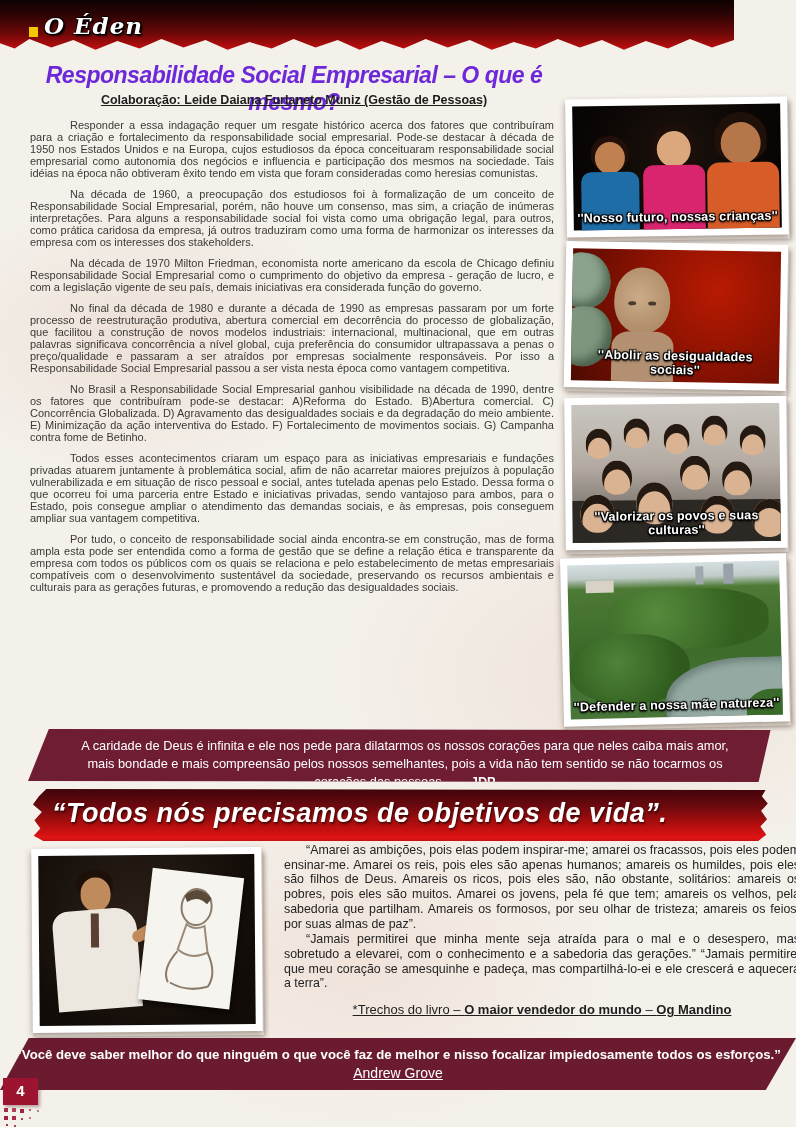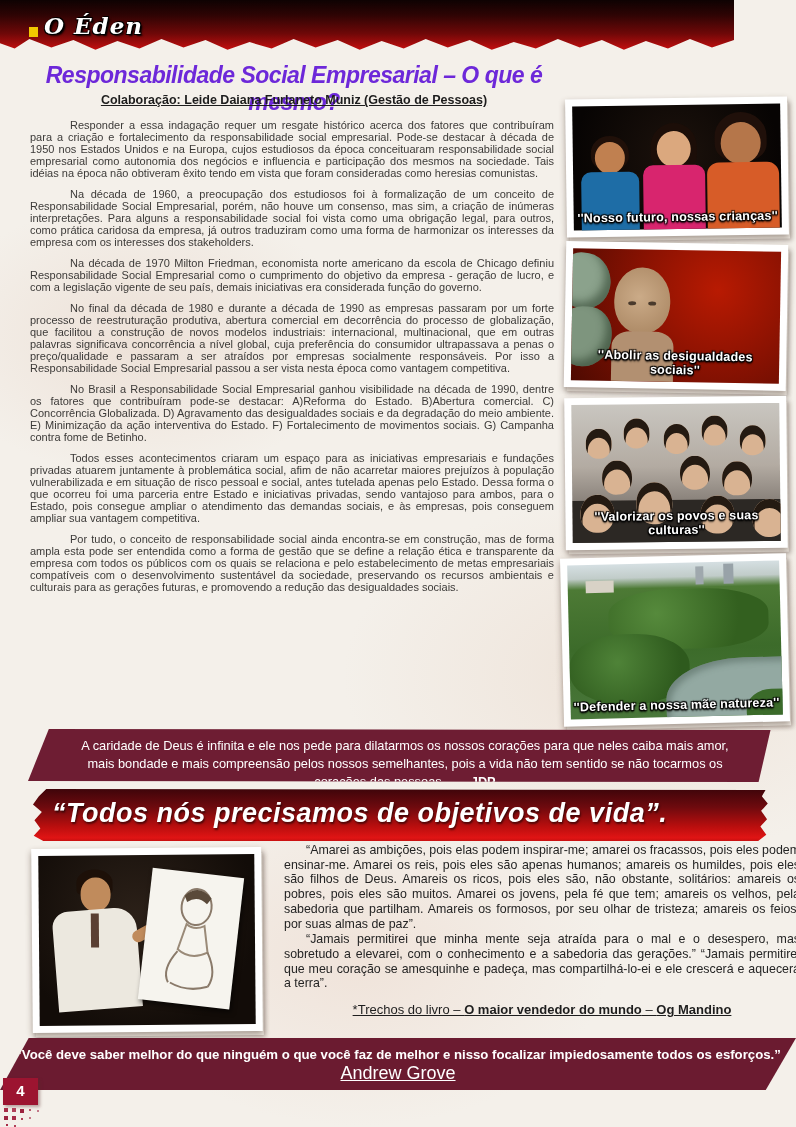--- a/index.html
+++ b/index.html
@@ -113,21 +113,21 @@
   .sources .b { font-weight:bold; }
 
   
   .footer-banner {
     position:absolute; left:0; top:1038px; width:796px; height:52px;
     background:#6b1b30;
     clip-path:polygon(3.6% 0%,100% 0%,96.2% 100%,0% 100%);
     color:#fff; text-align:center; font-size:13.2px; font-weight:bold;
     padding-top:7px; line-height:19px;
   }
-  .footer-banner .attr { font-weight:normal; text-decoration:underline; font-size:18px; }
+  .footer-banner .attr { font-weight:normal; text-decoration:underline; font-size:14px; }
 
   
   .page-num {
     position:absolute; left:3px; top:1078px; width:35px; height:27px;
     background:#9c1430; color:#fff; font-weight:bold; font-size:15px;
     text-align:center; line-height:26px;
     box-shadow:2px 2px 3px rgba(90,40,40,.4);
   }
   .halftone {
     position:absolute; left:4px; top:1108px; width:4px; height:4px; background:#a62c47;

